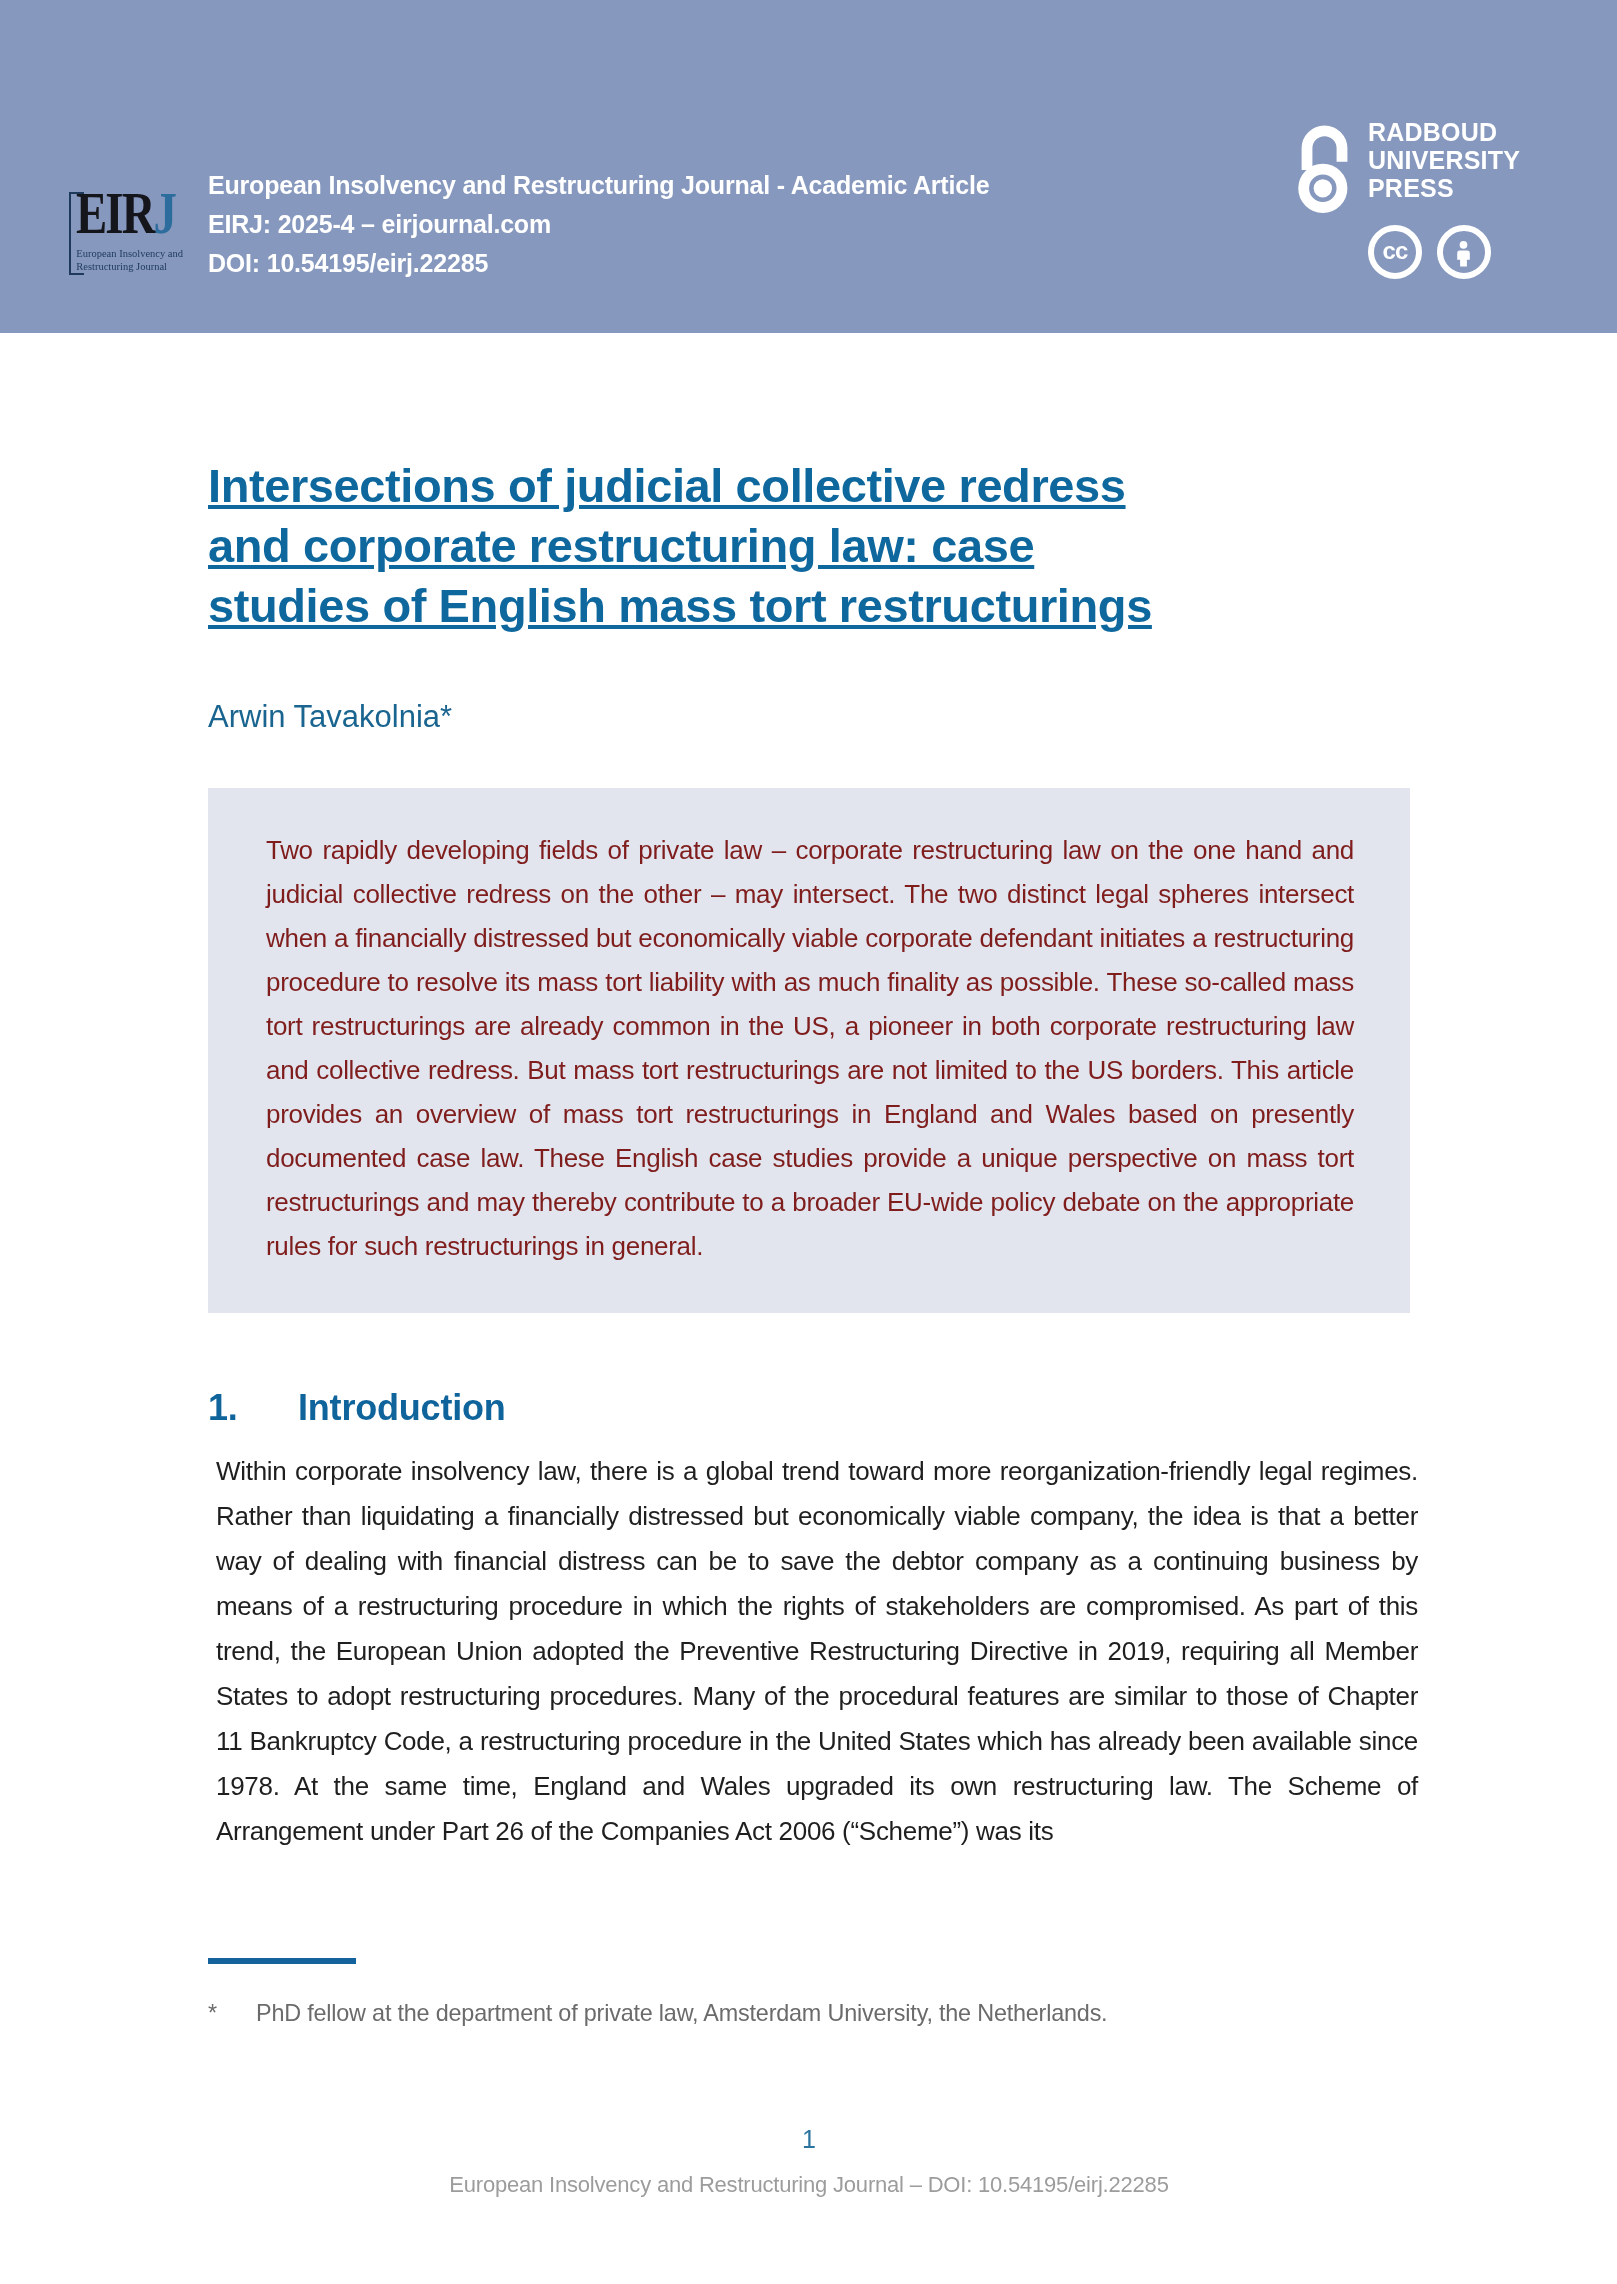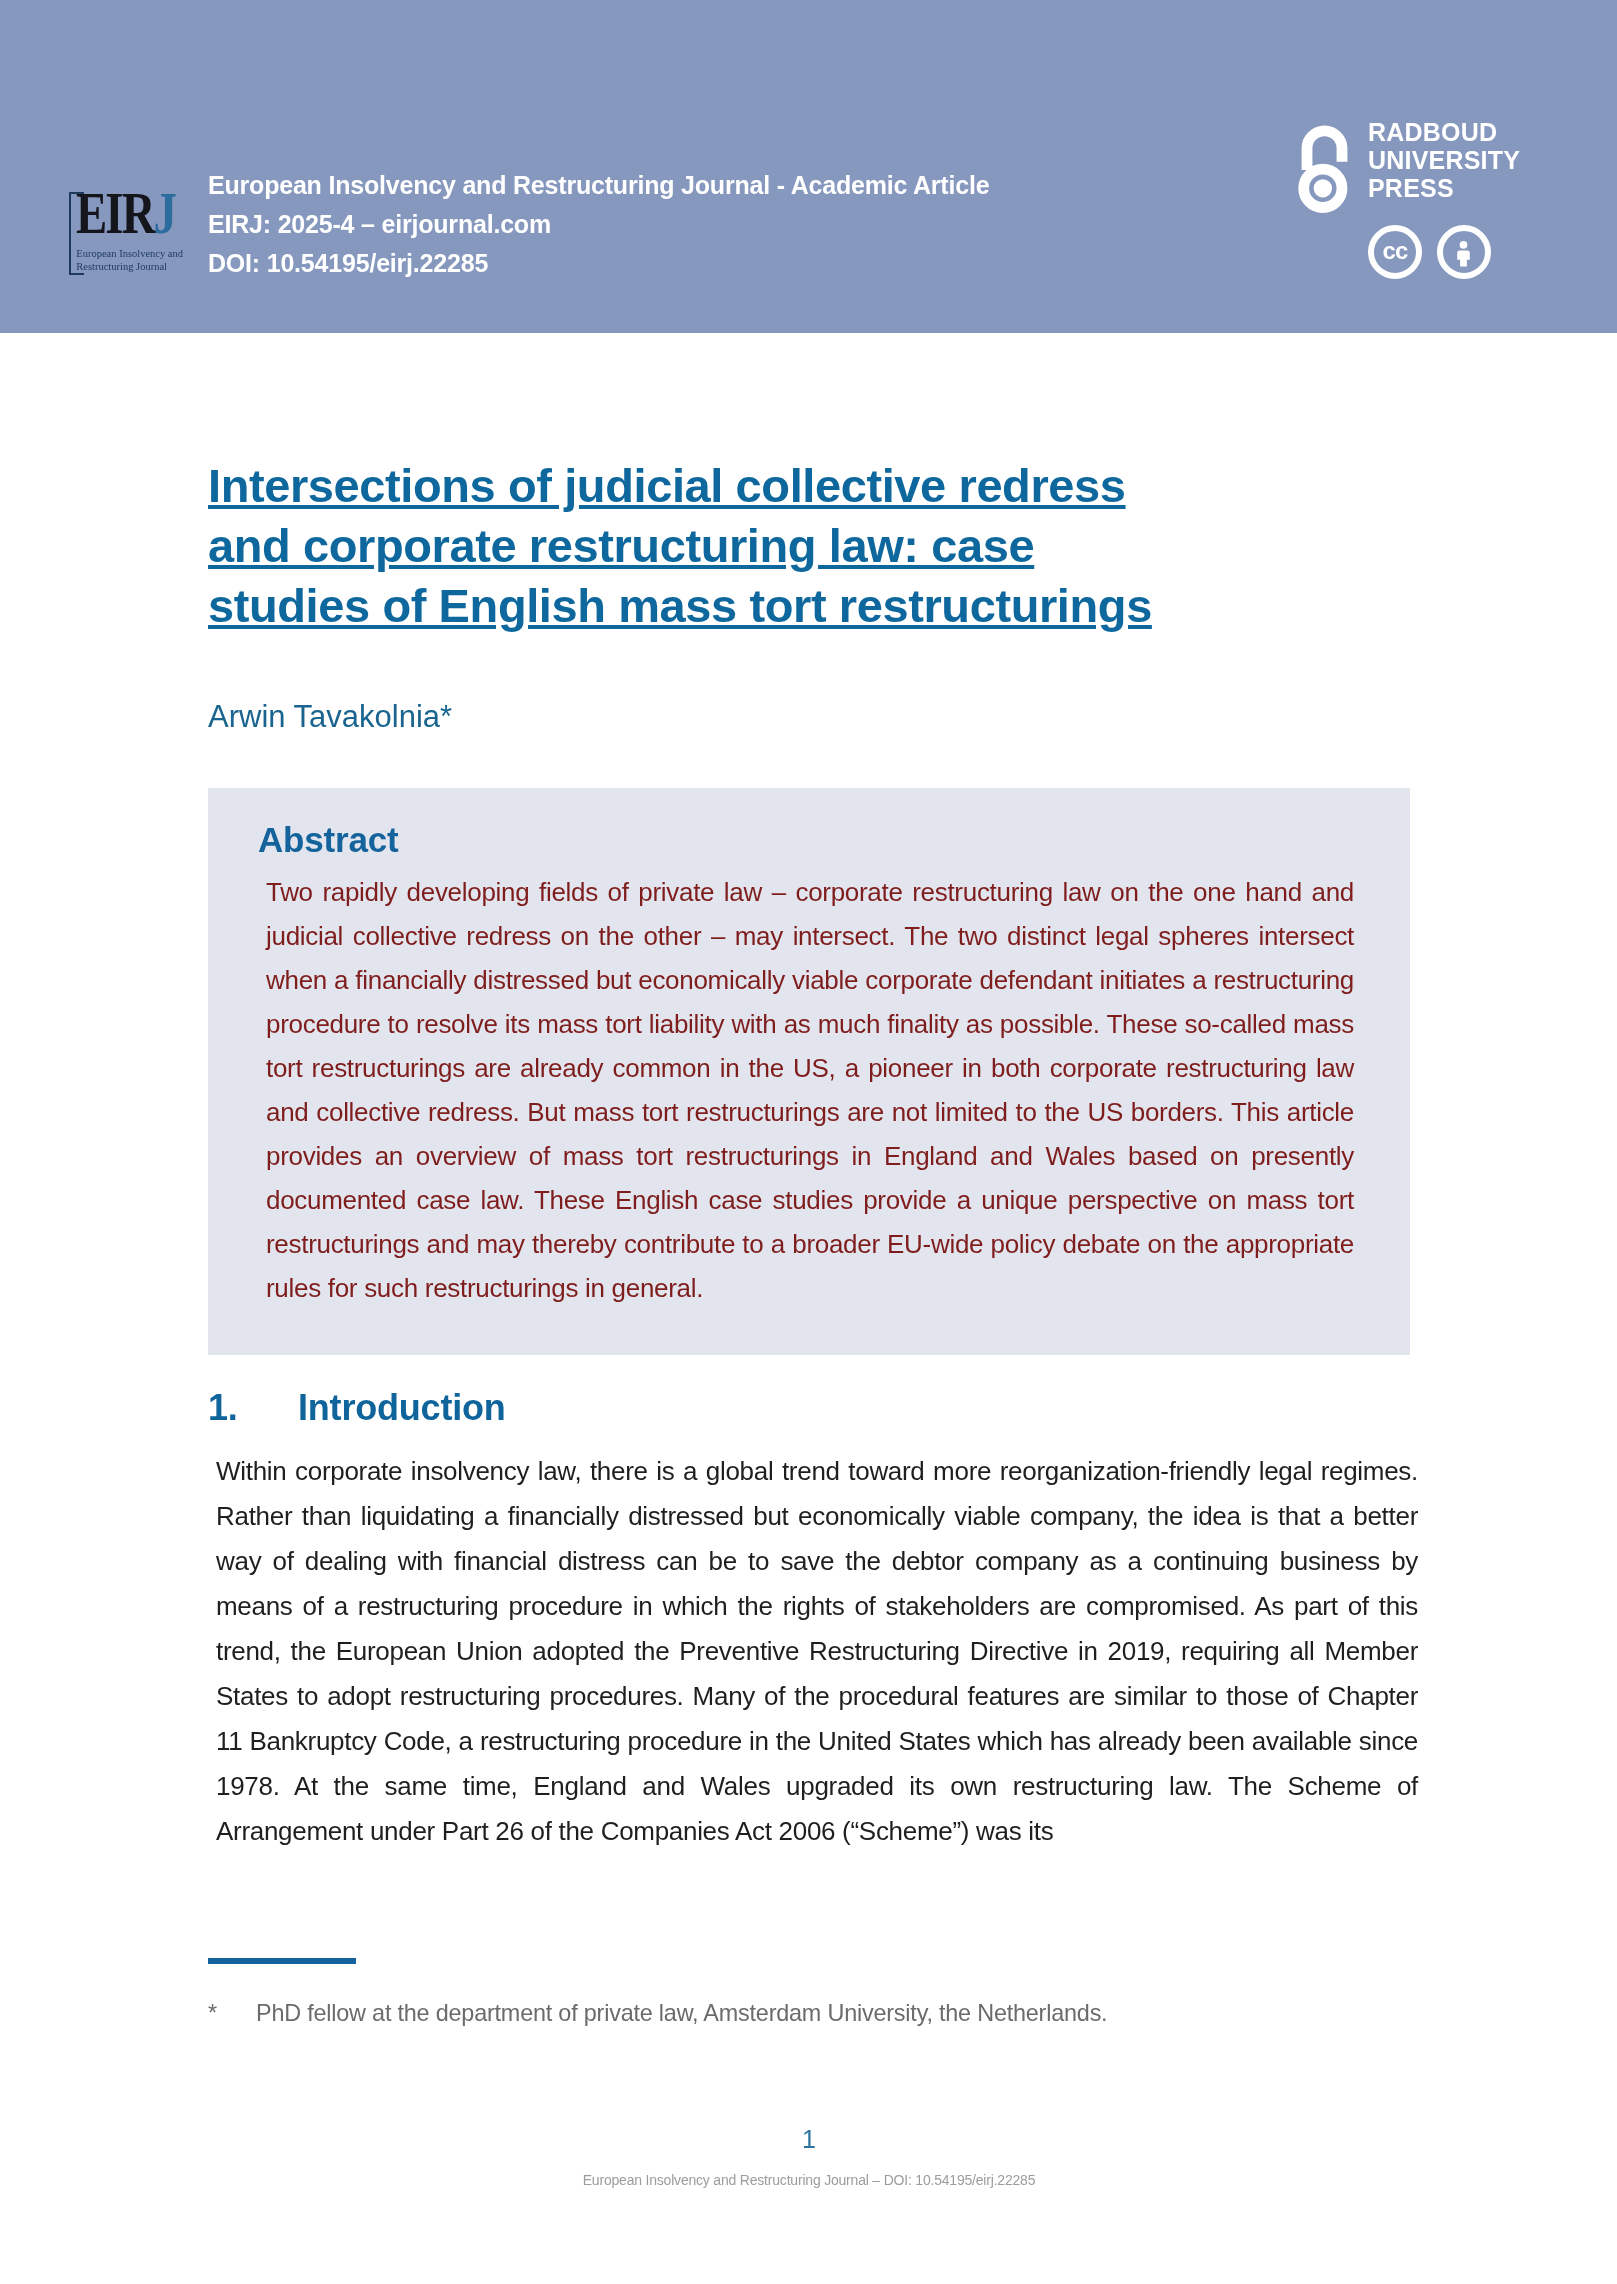--- a/index.html
+++ b/index.html
@@ -58,21 +58,21 @@
     font-size:26px; line-height:45px; text-align:justify; color:#1f1f1f; letter-spacing:-0.3px; }
 
   
   .footnote-rule { position:absolute; left:208px; top:1958px; width:148px; height:5.6px; background:#14639c; }
   .footnote { position:absolute; left:208px; top:1996px; width:1202px; display:flex;
     font-size:23.4px; line-height:34px; color:#6b6b6b; letter-spacing:-0.2px; }
   .footnote-marker { width:48px; flex:0 0 48px; }
   .page-number { position:absolute; left:0; top:2125px; width:1618px; text-align:center;
     color:#2c74a0; font-size:25px; }
   .page-footer { position:absolute; left:0; top:2172px; width:1618px; text-align:center;
-    color:#9c9c9c; font-size:14px; letter-spacing:-0.2px; }
+    color:#9c9c9c; font-size:22px; letter-spacing:-0.2px; }
 </style>
 </head>
 <body>
 
 <div class="page">
 
   <div class="band">
 
     <div class="eirj-logo">
       <div class="eirj-bracket"></div>
@@ -119,21 +119,20 @@
 
   <div class="title">
     <div>Intersections of judicial collective redress</div>
     <div>and corporate restructuring law: case</div>
     <div>studies of English mass tort restructurings</div>
   </div>
 
   <div class="author">Arwin Tavakolnia*</div>
 
   <div class="abstract-box">
-    <h2 class="abstract-heading">Abstract</h2>
     <p class="abstract-body">Two rapidly developing fields of private law – corporate restructuring law on the one hand and judicial collective redress on the other – may intersect. The two distinct legal spheres intersect when a financially distressed but economically viable corporate defendant initiates a restructuring procedure to resolve its mass tort liability with as much finality as possible. These so-called mass tort restructurings are already common in the US, a pioneer in both corporate restructuring law and collective redress. But mass tort restructurings are not limited to the US borders. This article provides an overview of mass tort restructurings in England and Wales based on presently documented case law. These English case studies provide a unique perspective on mass tort restructurings and may thereby contribute to a broader EU-wide policy debate on the appropriate rules for such restructurings in general.</p>
   </div>
 
   <div class="section-heading">
     <span class="section-number">1.</span>
     <span>Introduction</span>
   </div>
   <p class="intro-body">Within corporate insolvency law, there is a global trend toward more reorganization-friendly legal regimes. Rather than liquidating a financially distressed but economically viable company, the idea is that a better way of dealing with financial distress can be to save the debtor company as a continuing business by means of a restructuring procedure in which the rights of stakeholders are compromised. As part of this trend, the European Union adopted the Preventive Restructuring Directive in 2019, requiring all Member States to adopt restructuring procedures. Many of the procedural features are similar to those of Chapter 11 Bankruptcy Code, a restructuring procedure in the United States which has already been available since 1978. At the same time, England and Wales upgraded its own restructuring law. The Scheme of Arrangement under Part 26 of the Companies Act 2006 (“Scheme”) was its</p>
 
   <div class="footnote-rule"></div>

